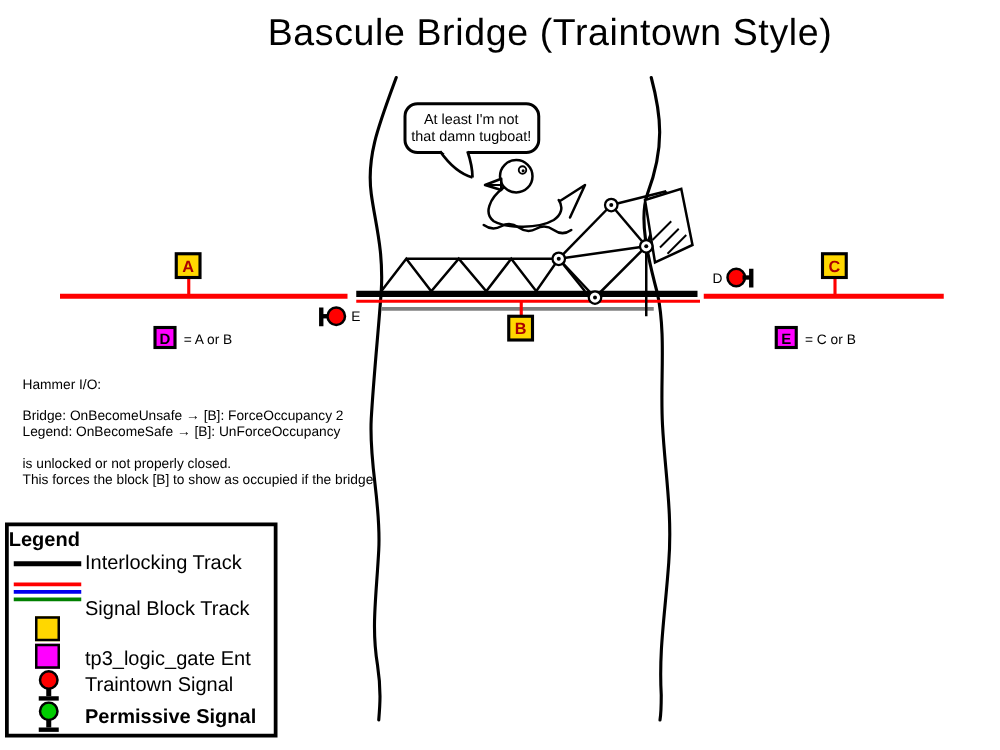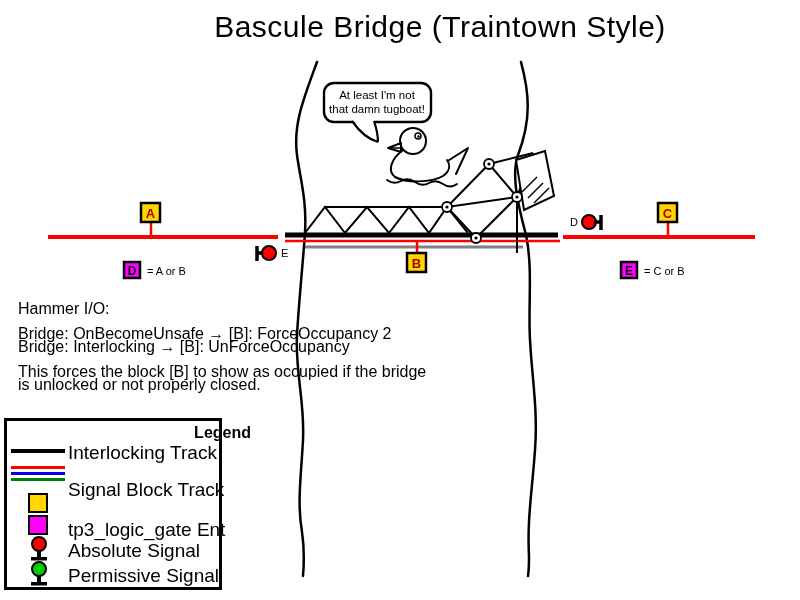--- a/index.html
+++ b/index.html
@@ -1,28 +1,28 @@
 <!DOCTYPE html>
 <html><head>
 <meta charset="utf-8">
 <style>
   html,body{margin:0;padding:0;background:#fff;}
   #stage{position:relative;width:800px;height:600px;background:#fff;overflow:hidden;
          font-family:"Liberation Sans", sans-serif;color:#000;}
   #scene{position:absolute;left:0;top:0;}
   .page-title{position:absolute;left:0;top:10px;width:800px;text-align:center;
               font-size:30px;letter-spacing:0.5px;padding-left:40px;}
-  .notes{position:absolute;left:18px;top:302px;font-size:16px;line-height:13px;}
+  .notes{position:absolute;left:18px;top:302px;font-size:11px;line-height:13px;}
   .notes .gap{height:12px;}
   
   .legend-box{position:absolute;left:4px;top:418px;width:212px;height:166px;
               border:3px solid #000;background:#fff;}
-  .legend-title{position:absolute;left:0;top:3px;width:100%;text-align:right;
-                font-weight:bold;font-size:16px;padding-left:32px;}
-  .legend-label{position:absolute;left:61px;font-size:19px;white-space:nowrap;}
+  .legend-title{position:absolute;left:0;top:3px;width:100%;text-align:left;
+                font-weight:bold;font-size:16px;}
+  .legend-label{position:absolute;left:61px;font-size:16px;white-space:nowrap;}
   .sw-black{position:absolute;left:4px;top:28px;width:54px;height:4px;background:#000;}
   .sw-line{position:absolute;left:4px;width:54px;height:3px;}
   .sw-red{top:45px;background:#FF0000;}
   .sw-blue{top:51px;background:#0000EE;}
   .sw-green{top:57px;background:#008000;}
   .sw-square{position:absolute;left:21px;width:16px;height:16px;border:2px solid #000;}
   .sw-yellow{top:72px;background:#FFD700;}
   .sw-magenta{top:94px;background:#FF00FF;}
   .sw-signal{position:absolute;left:21px;width:22px;height:26px;}
 </style>
@@ -138,24 +138,24 @@
         <line x1="594" y1="222" x2="601" y2="222" stroke="#000" stroke-width="3.5"></line>
         <line x1="601" y1="215" x2="601" y2="230" stroke="#000" stroke-width="3.5"></line>
       </g>
     </g>
   </svg>
 
   <div class="notes">
     <div>Hammer I/O:</div>
     <div class="gap"></div>
     <div>Bridge: OnBecomeUnsafe → [B]: ForceOccupancy 2</div>
-    <div>Bridge: Interlocking → [B]: UnForceOccupancy</div>
+    <div>Legend: OnBecomeSafe → [B]: UnForceOccupancy</div>
     <div class="gap"></div>
+    <div>is unlocked or not properly closed.</div>
     <div>This forces the block [B] to show as occupied if the bridge</div>
-    <div>is unlocked or not properly closed.</div>
   </div>
 
   <div class="legend-box">
     <div class="legend-title">Legend</div>
 
     <div class="sw-black"></div>
     <div class="legend-label" style="top:21px;">Interlocking Track</div>
 
     <div class="sw-line sw-red"></div>
     <div class="sw-line sw-blue"></div>
@@ -165,23 +165,23 @@
     <div class="sw-square sw-yellow"></div>
 
     <div class="sw-square sw-magenta"></div>
     <div class="legend-label" style="top:98px;">tp3_logic_gate Ent</div>
 
     <svg class="sw-signal" style="top:115px;" viewBox="0 0 22 26">
       <rect x="9" y="14" width="4" height="7" fill="#000"></rect>
       <rect x="3" y="21" width="16" height="3.5" fill="#000"></rect>
       <circle cx="11" cy="8" r="7" fill="#FF0000" stroke="#000" stroke-width="2"></circle>
     </svg>
-    <div class="legend-label" style="top:119px;">Absolute Signal</div>
+    <div class="legend-label" style="top:119px;">Traintown Signal</div>
 
     <svg class="sw-signal" style="top:140px;" viewBox="0 0 22 26">
       <rect x="9" y="14" width="4" height="7" fill="#000"></rect>
       <rect x="3" y="21" width="16" height="3.5" fill="#000"></rect>
       <circle cx="11" cy="8" r="7" fill="#00CC00" stroke="#000" stroke-width="2"></circle>
     </svg>
-    <div class="legend-label" style="top:144px;">Permissive Signal</div>
+    <div class="legend-label" style="top:144px;font-weight:bold;">Permissive Signal</div>
   </div>
 
 </div>
 
 </body></html>

